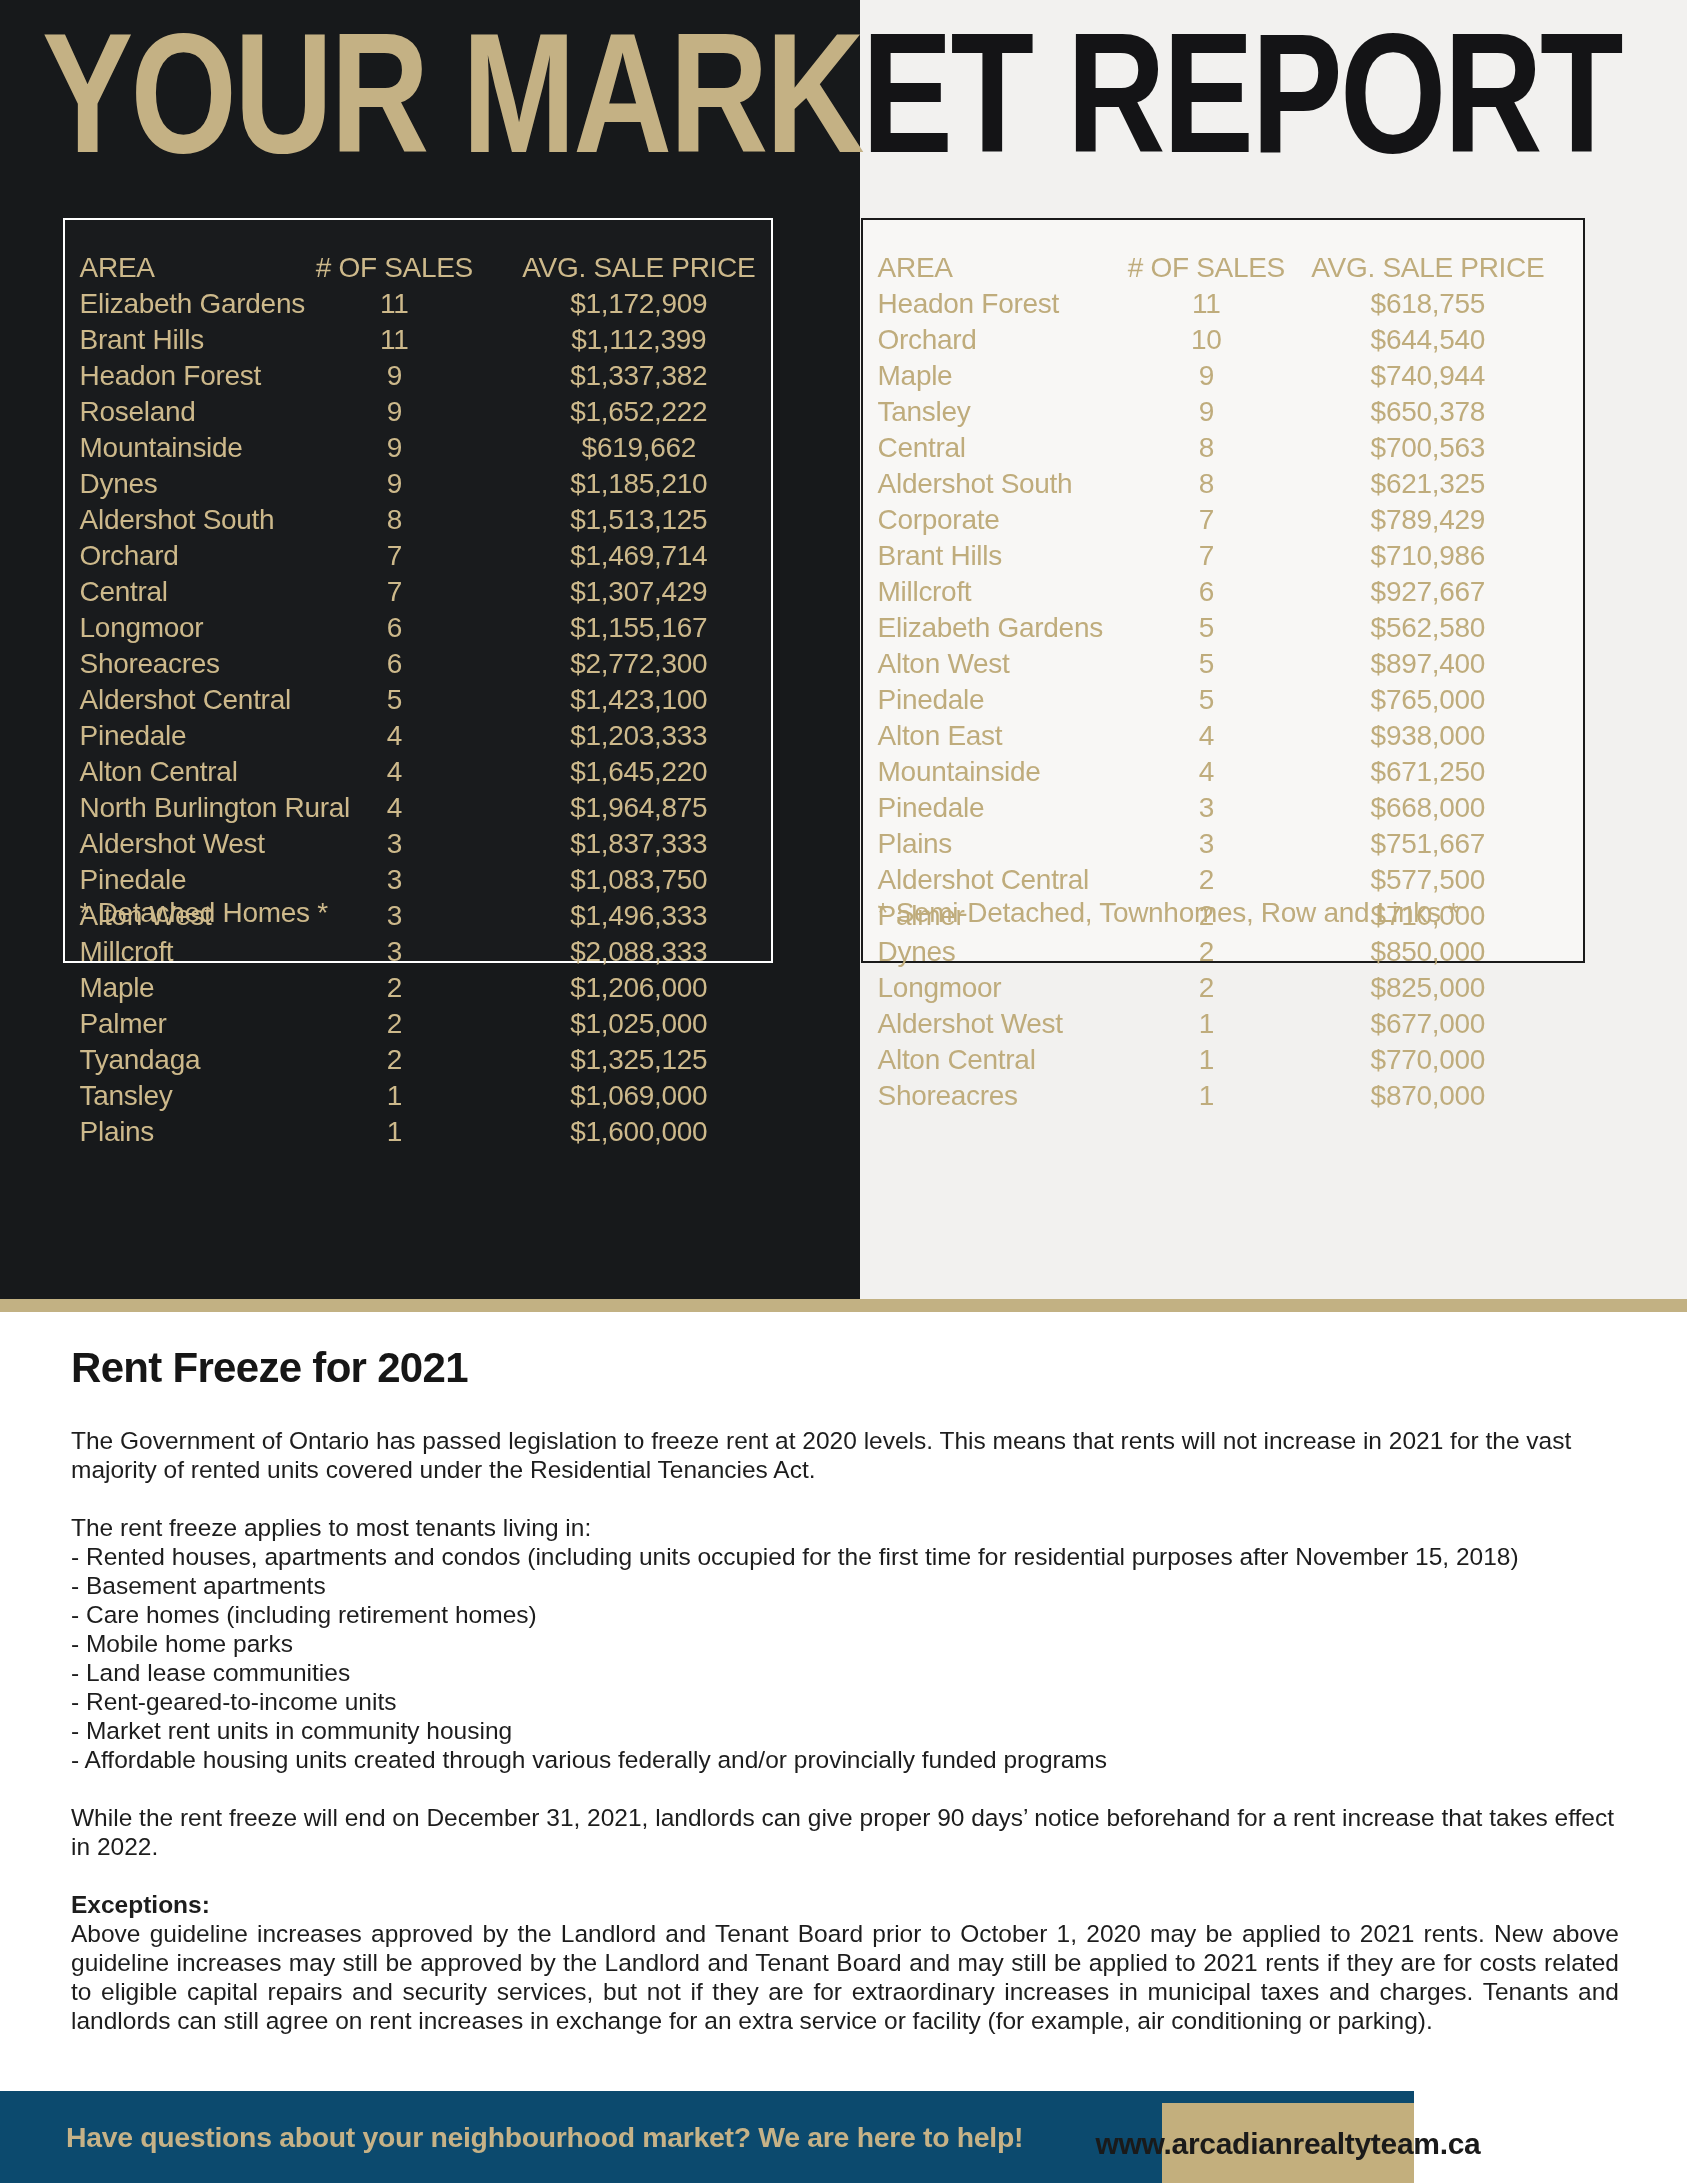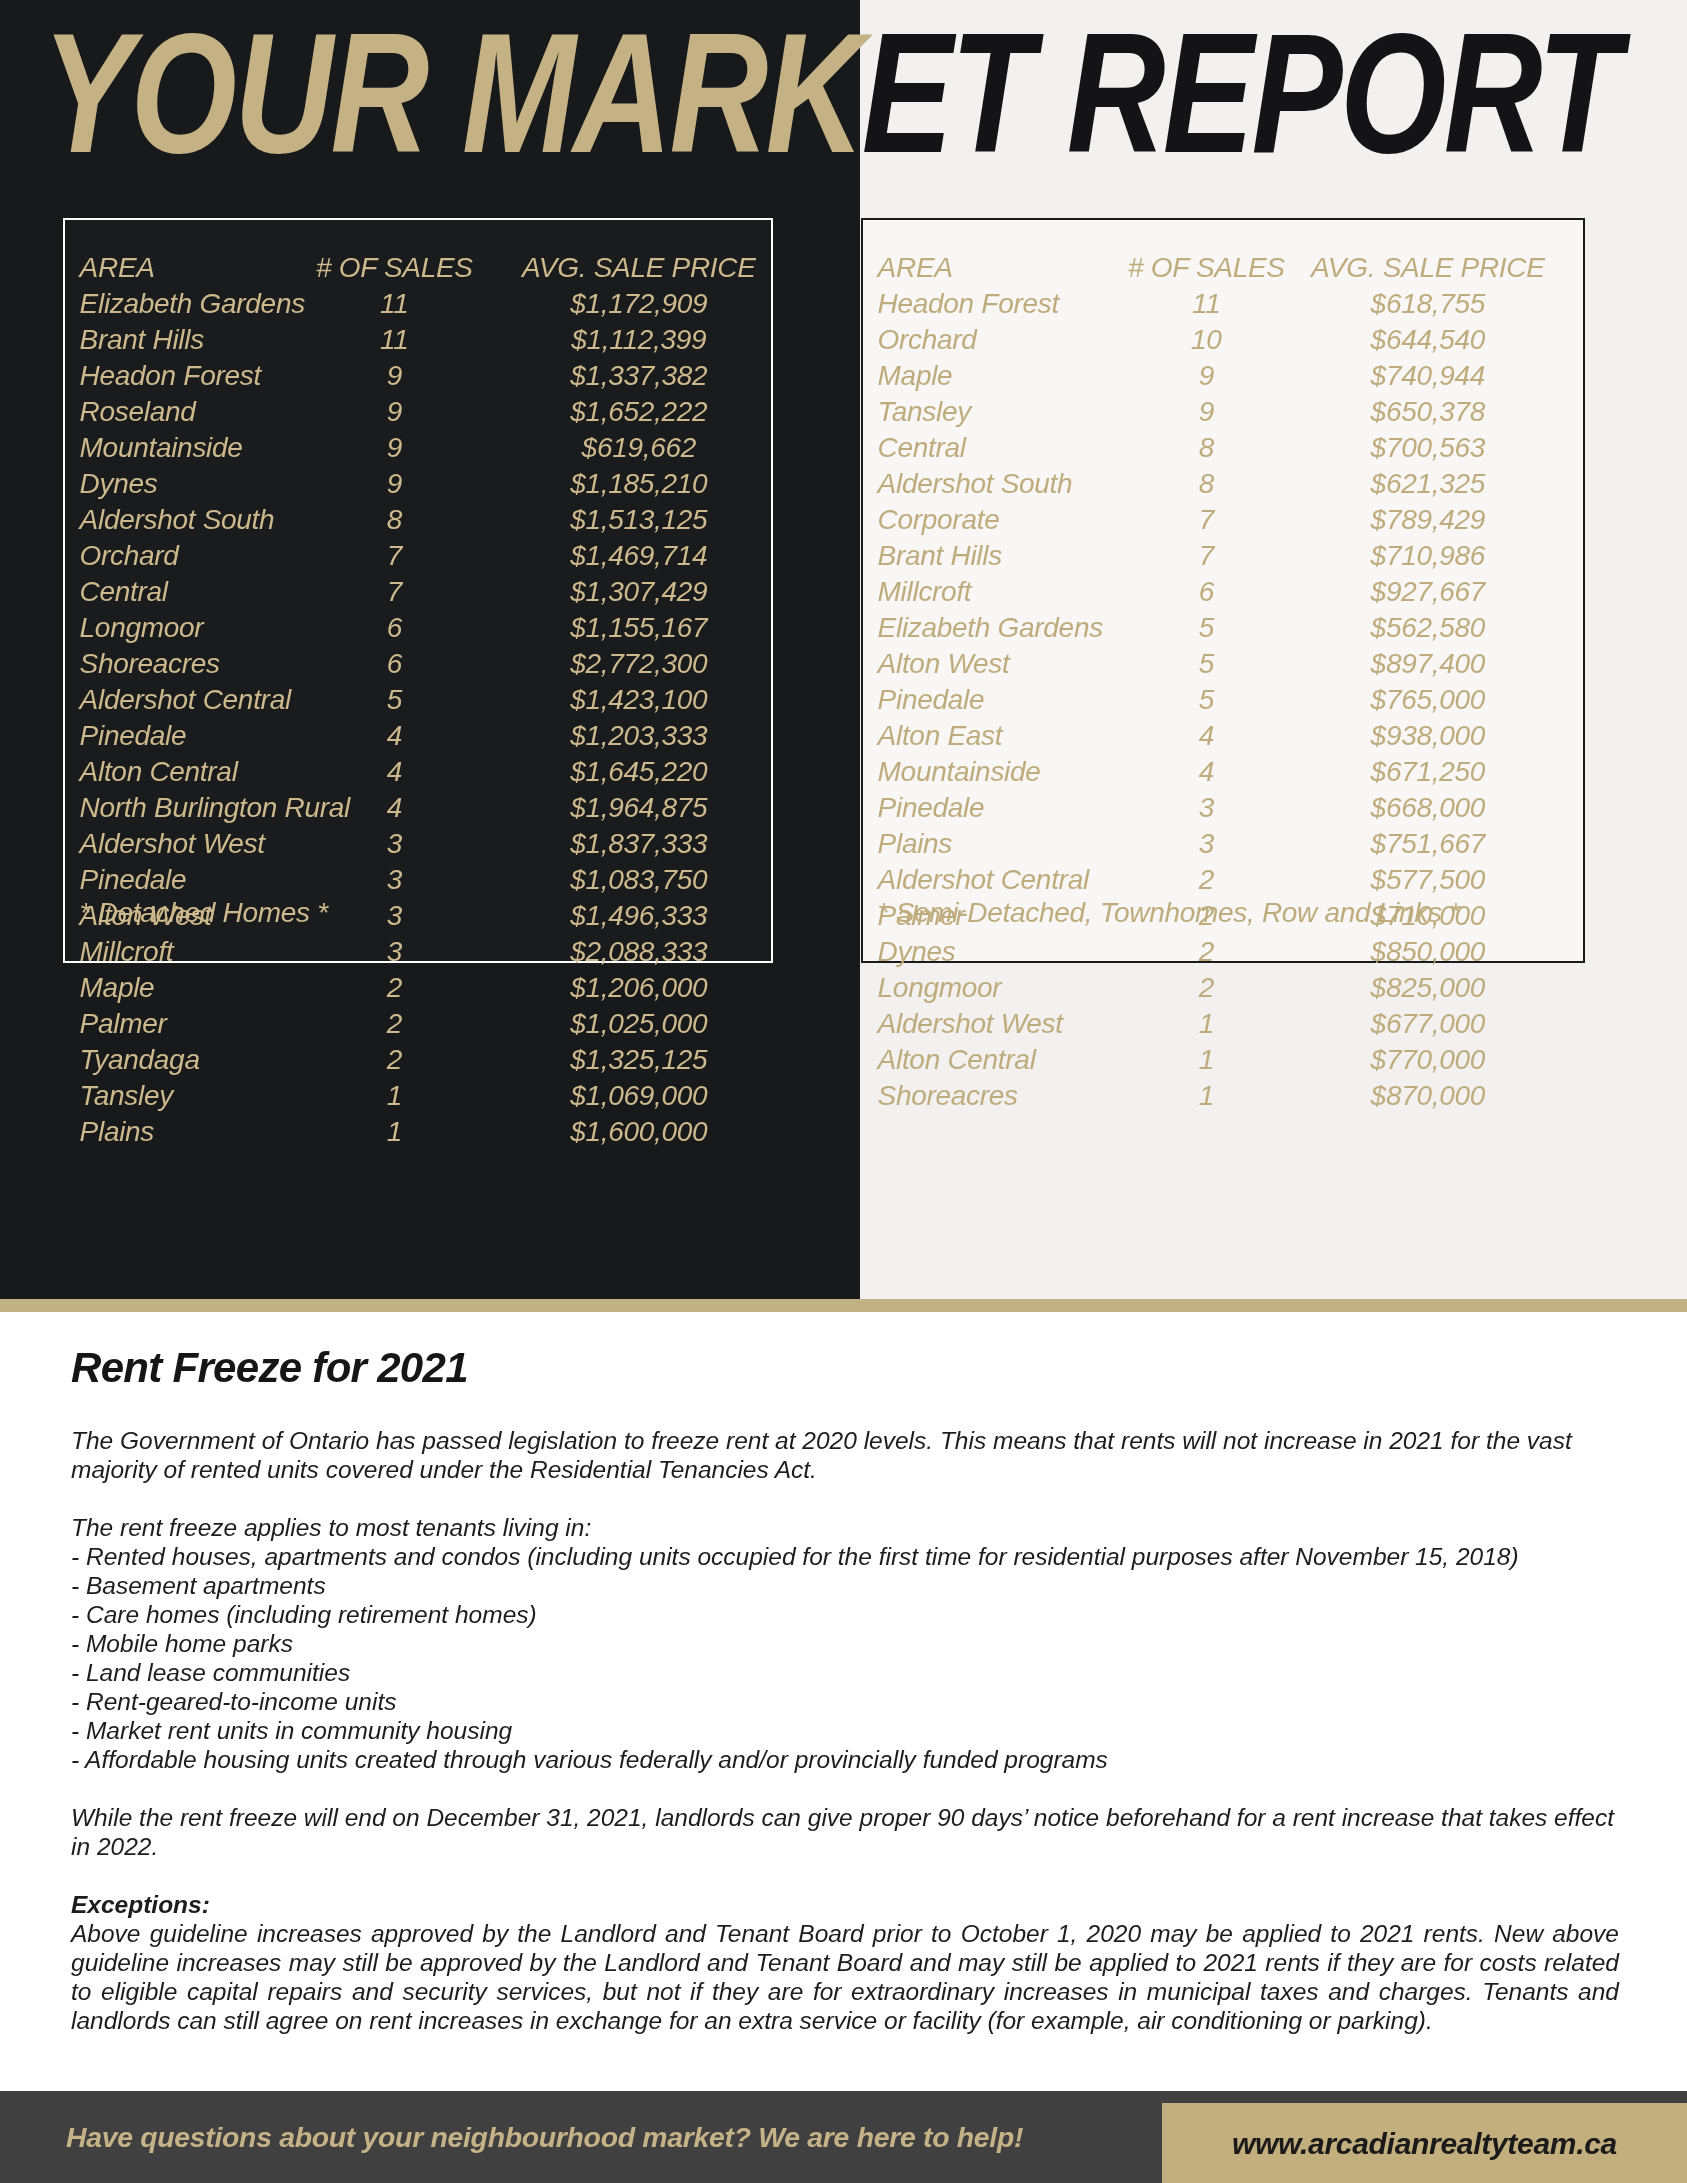--- a/index.html
+++ b/index.html
@@ -1,20 +1,19 @@
 <!DOCTYPE html>
 <html style="font-size:10.6px"><head>
 <meta charset="utf-8">
 <style>
   html, body { margin: 0; padding: 0; background: #ffffff; }
   .page {
     position: relative; width: 1687px; height: 2183px;
     overflow: hidden; background: #ffffff;
     font-family: "Liberation Sans", sans-serif;
-    font-style: italic;
   }
 
   
   .hero { position: absolute; left: 0; top: 0; width: 1687px; height: 1299px; background: #F2F1EF; }
   .hero-dark { position: absolute; left: 0; top: 0; width: 860px; height: 1299px; background: #17191B; }
 
   .title {
     position: absolute; left: 42px; top: 6.6px; margin: 0;
     font-size: 171px; line-height: 1; font-weight: 700;
     letter-spacing: -3.3px; white-space: nowrap;
@@ -46,21 +45,21 @@
 
   
   .rent { position: absolute; left: 71px; top: 1344px; width: 1548px; color: #1D1D1D; }
   .rent h2 { margin: 0 0 34px 0; font-size: 42px; letter-spacing: -0.7px; color: #161616; font-weight: 700; }
   .rent p { margin: 0 0 29px 0; font-size: 24.5px; line-height: 29px; }
   .rent .pre { white-space: pre-line; }
   .rent .label { margin-bottom: 0; font-weight: 700; }
   .rent .just { text-align: justify; margin-bottom: 16px; }
 
   
-  .footer { position: absolute; left: 0; top: 2091px; width: 1687px; height: 93px; background: #404040; }
+  .footer { position: absolute; left: 0; top: 2091px; width: 1414px; height: 93px; background: #0c4a6e; }
   .footer-q {
     position: absolute; left: 66px; top: 0; height: 93px;
     display: flex; align-items: center;
     font-size: 28.4px; font-weight: 700; letter-spacing: -0.3px; color: #C6B287; white-space: nowrap;
   }
   .footer-box {
     position: absolute; left: 1162px; right: 0; top: 12px; bottom: 0;
     background: #C3AF7D; display: flex; align-items: center; justify-content: center;
   }
   .footer-box span { font-size: 30px; font-weight: 700; letter-spacing: -0.3px; color: #1A1A1A; white-space: nowrap; }

